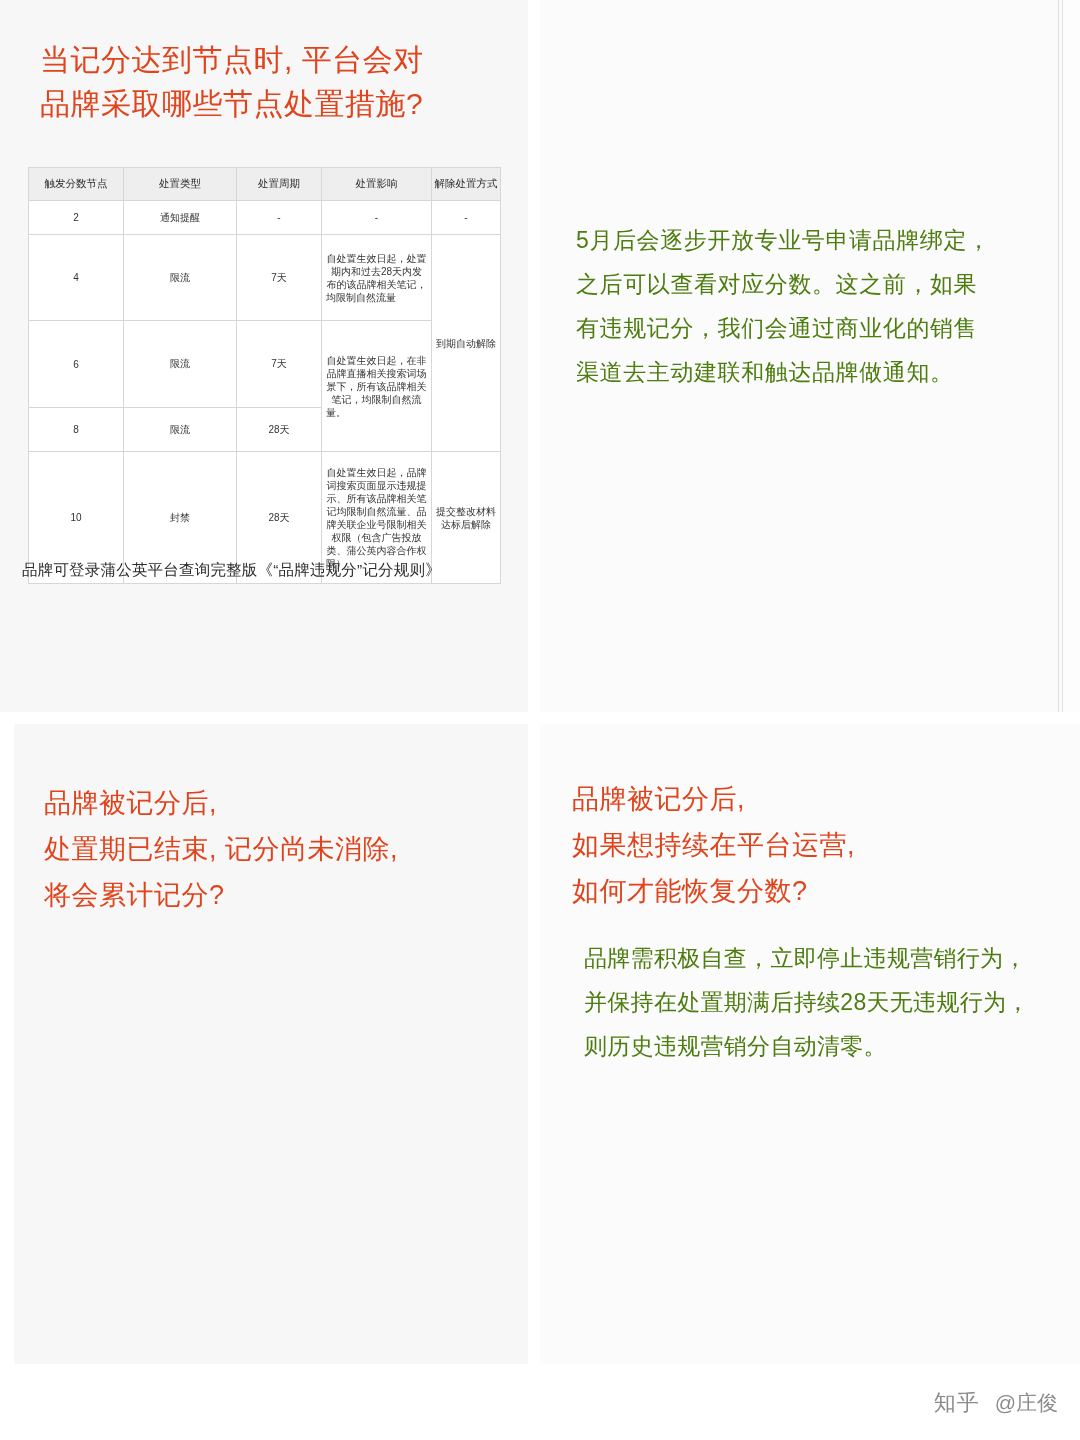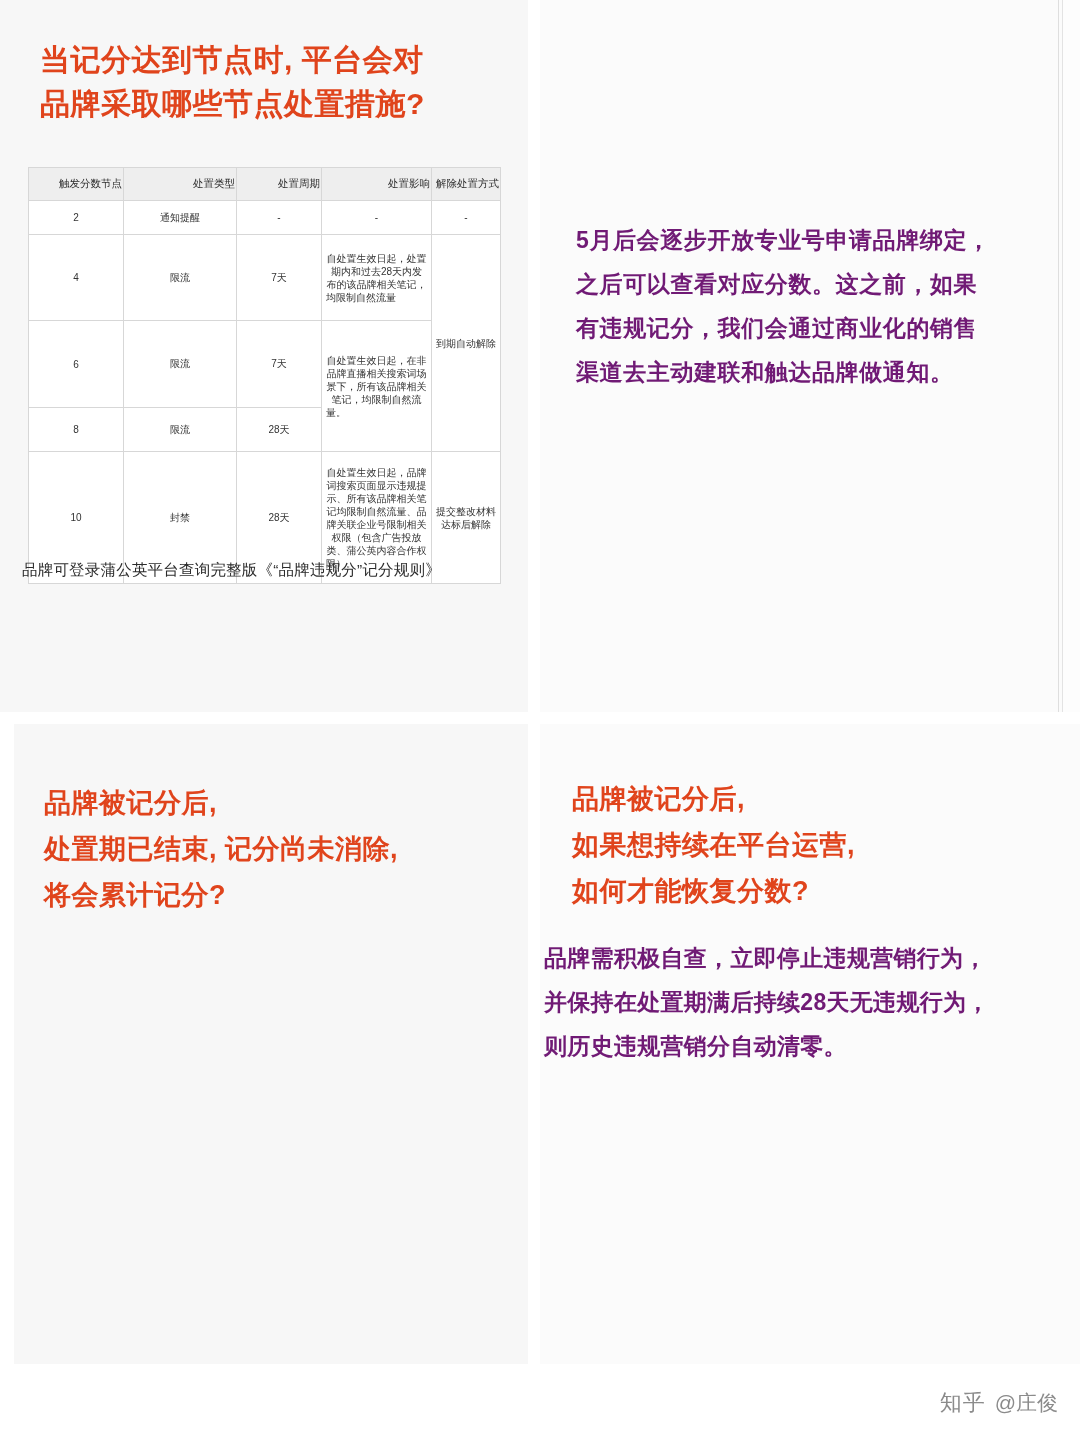--- a/index.html
+++ b/index.html
@@ -65,21 +65,21 @@
     left: 0;
     top: 1364px;
     width: 1080px;
     height: 76px;
     background: #ffffff;
   }
 
   
   .heading {
     color: #e0441c;
-    font-weight: bold;
+    font-weight: normal;
     letter-spacing: 0.5px;
   }
   #h-tl {
     position: absolute;
     left: 40px; top: 38px; width: 470px;
     font-size: 30px;
     line-height: 44px;
   }
   #h-tr {
     position: absolute;
@@ -96,41 +96,41 @@
   #h-br {
     position: absolute;
     left: 572px; top: 776px; width: 490px;
     font-size: 27px;
     line-height: 46px;
   }
   .heading .ln { display: block; white-space: nowrap; }
 
   
   .body-text {
-    color: #701a75;
-    font-weight: bold;
+    color: #4d7c0f;
+    font-weight: normal;
   }
   #p-tr {
     position: absolute;
     left: 576px; top: 218px; width: 420px;
     font-size: 23px;
     line-height: 44px;
     letter-spacing: 0.6px;
   }
   #p-bl {
     position: absolute;
     left: 48px; top: 950px; width: 432px;
     font-size: 23px;
     line-height: 42px;
     letter-spacing: 0.3px;
     text-indent: 24px;
   }
   #p-br {
     position: absolute;
-    left: 544px; top: 936px; width: 458px;
+    left: 584px; top: 936px; width: 458px;
     font-size: 23px;
     line-height: 44px;
     letter-spacing: 0.3px;
   }
 
   
   #table-wrap {
     position: absolute;
     left: 28px; top: 167px; width: 472px;
   }
@@ -146,21 +146,20 @@
     text-align: center;
     vertical-align: middle;
     color: #333;
   }
   table.rule-table th {
     background: #eeeeee;
     font-size: 10.5px;
     font-weight: normal;
     height: 30px;
     color: #2b2b2b;
-    text-align: right;
   }
   table.rule-table td {
     font-size: 10px;
     padding: 3px 4px;
   }
   td.impact {
     font-size: 8.5px;
     line-height: 13px;
     text-align: justify;
     text-align-last: left;
@@ -188,21 +187,21 @@
     letter-spacing: 0.2px;
   }
 
   
   #watermark {
     position: absolute;
     right: 22px;
     bottom: 22px;
     display: flex;
     align-items: center;
-    gap: 9px;
+    gap: 15px;
     color: #8b8b8b;
     font-size: 21px;
   }
   #watermark .zhi {
     font-size: 22px;
     color: #8b8b8b;
     letter-spacing: 1px;
   }
   #watermark .at { font-size: 21px; }
 </style>

